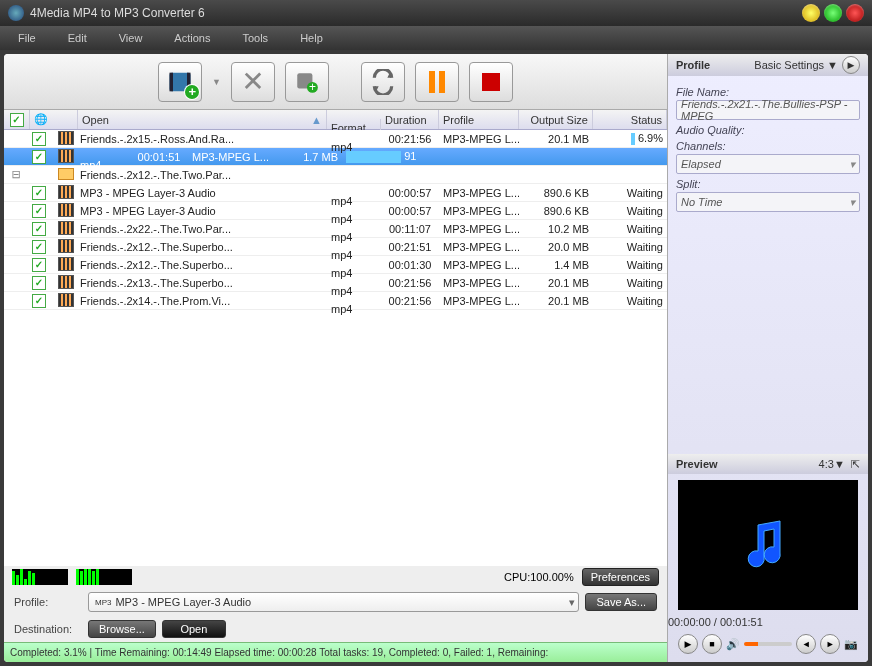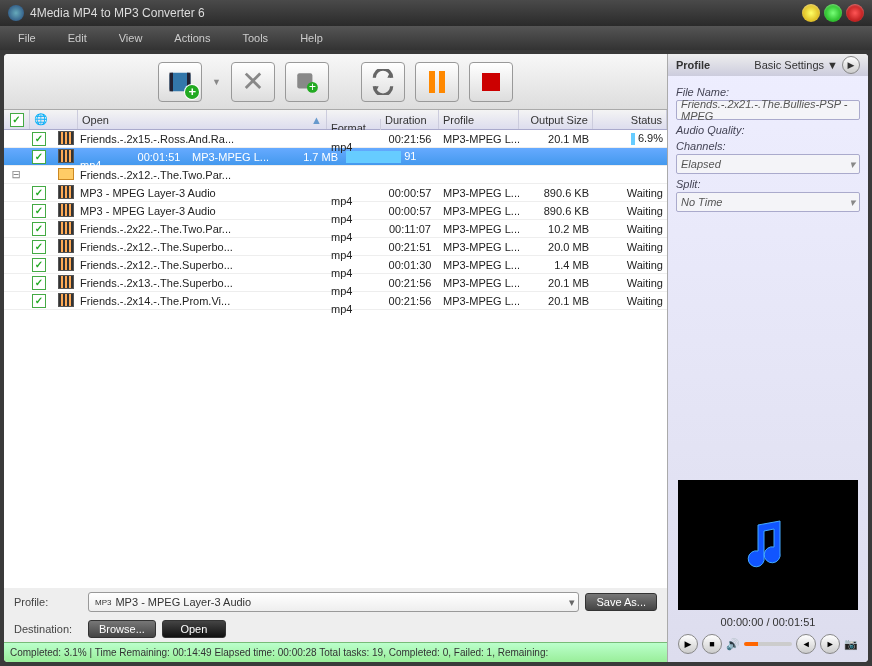--- a/index.html
+++ b/index.html
@@ -49,21 +49,21 @@
 .roundbtn{width:18px;height:18px;border-radius:50%;background:linear-gradient(#fff,#ccc);border:1px solid #888;display:inline-flex;align-items:center;justify-content:center;cursor:pointer;font-size:9px;}
 .side-body{padding:6px 8px;color:#333;font-style:italic;}
 .side-body .lbl{margin:4px 0 2px;color:#445;}
 .side-body .fld{height:20px;background:#f4f4f8;border:1px solid #aac;border-radius:2px;padding:0 4px;display:flex;align-items:center;color:#555;position:relative;}
 .side-body .fld.dd::after{content:"▾";position:absolute;right:4px;color:#888;}
 .preview{margin-top:auto;}
 .pv-hd{height:20px;display:flex;align-items:center;padding:0 8px;font-weight:bold;color:#333;background:linear-gradient(#eee,#ccd);}
 .pv-hd .r{margin-left:auto;display:flex;align-items:center;gap:6px;font-weight:normal;}
 .pv-img{height:130px;background:#000;margin:6px 10px;display:flex;align-items:center;justify-content:center;}
 .pv-img svg{width:60px;height:60px;}
-.pv-time{text-align:center;color:#333;margin:2px 0 4px;}
+.pv-time{color:#333;margin:2px 0 4px;}
 .pv-ctrl{display:flex;align-items:center;gap:4px;padding:2px 10px 8px;}
 .pv-ctrl .roundbtn{width:20px;height:20px;}
 .vol{flex:1;height:4px;background:linear-gradient(90deg,#f60 0 30%,#ccc 30%);border-radius:2px;}
 </style>
 </head>
 <body>
 
 <div class="window">
   <div class="titlebar">
     <div class="logo"></div>
@@ -233,20 +233,27 @@
             <div class="c-chk"><span class="chk">✓</span></div>
             <div style="width:22px"><span class="filmico"></span></div>
             <div class="c-name">Friends.-.2x14.-.The.Prom.Vi...</div>
             <div class="c-fmt">mp4</div>
             <div class="c-dur">00:21:56</div>
             <div class="c-prof">MP3-MPEG L...</div>
             <div class="c-size">20.1 MB</div>
             <div class="c-stat">Waiting</div>
           </div>
         </div>
+      <div class="cpubar">
+        <span class="cpugraph"><i style="height:14px"></i><i style="height:10px"></i><i style="height:16px"></i><i style="height:6px"></i><i style="height:14px"></i><i style="height:12px"></i></span>
+        <span class="cpugraph"><i style="height:16px"></i><i style="height:14px"></i><i style="height:16px"></i><i style="height:16px"></i><i style="height:14px"></i><i style="height:16px"></i></span>
+        <span style="flex:1"></span>
+        <span>CPU:100.00%</span>
+        <span class="prefbtn">Preferences</span>
+      </div>
       <div class="formrow">
         <label>Profile:</label>
         <div class="combo">
             <span style="font-size:8px;margin-right:4px;">MP3</span>
             <span>MP3 - MPEG Layer-3 Audio</span>
           </div>
         <div class="btn">Save As...</div>
       </div>
       <div class="formrow">
         <label>Destination:</label>
@@ -272,20 +279,27 @@
         <div class="lbl">Channels:</div>
         <div class="fld dd">
             <span>Elapsed</span>
           </div>
         <div class="lbl">Split:</div>
         <div class="fld dd">
             <span>No Time</span>
           </div>
       </div>
       <div class="preview">
+        <div class="pv-hd">
+          <span>Preview</span>
+          <span class="r">
+              <span><span>4:3</span>▼</span> 
+              <span>⇱</span>
+            </span>
+        </div>
         <div class="pv-img">
           <svg viewBox="0 0 60 60">
               <g fill="#15f" stroke="#4af" stroke-width="1">
                 <path d="M20 10 L42 6 L42 38 A8 8 0 1 1 36 32 L36 14 L26 16 L26 42 A8 8 0 1 1 20 36 Z"></path>
               </g>
             </svg>
         </div>
         <div class="pv-time">00:00:00 / 00:01:51</div>
         <div class="pv-ctrl">
           <span class="roundbtn">▶</span>

